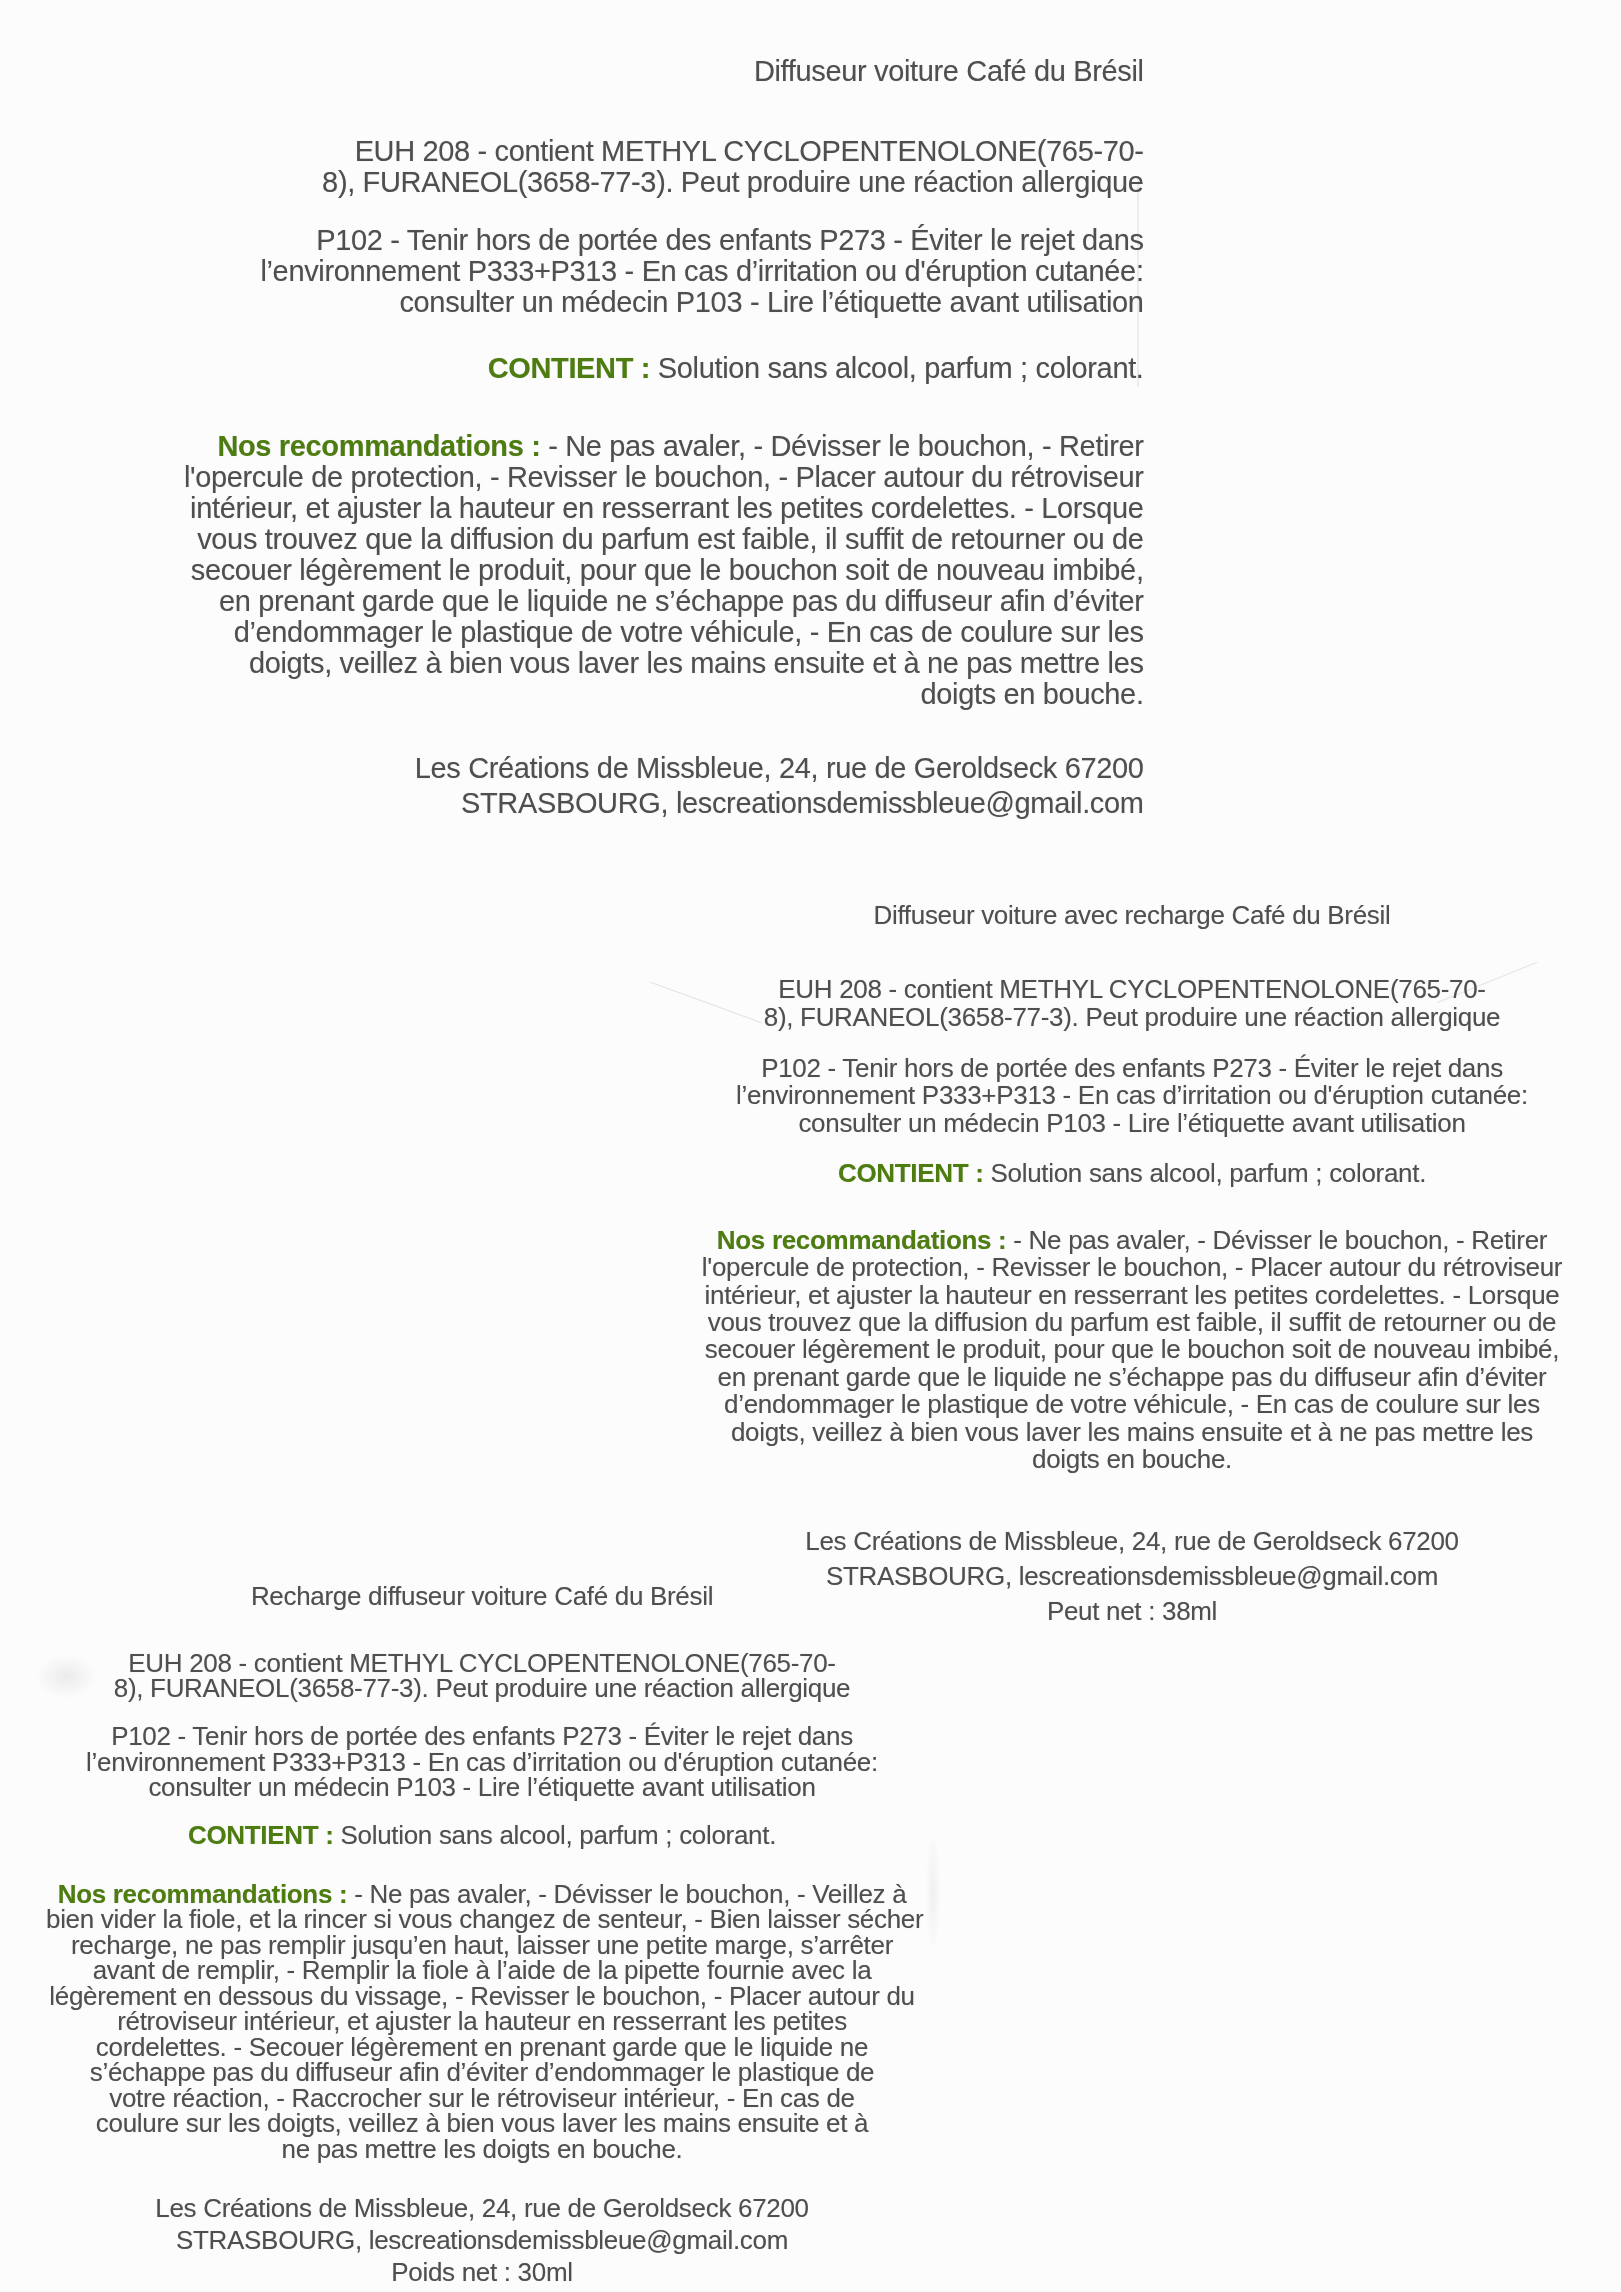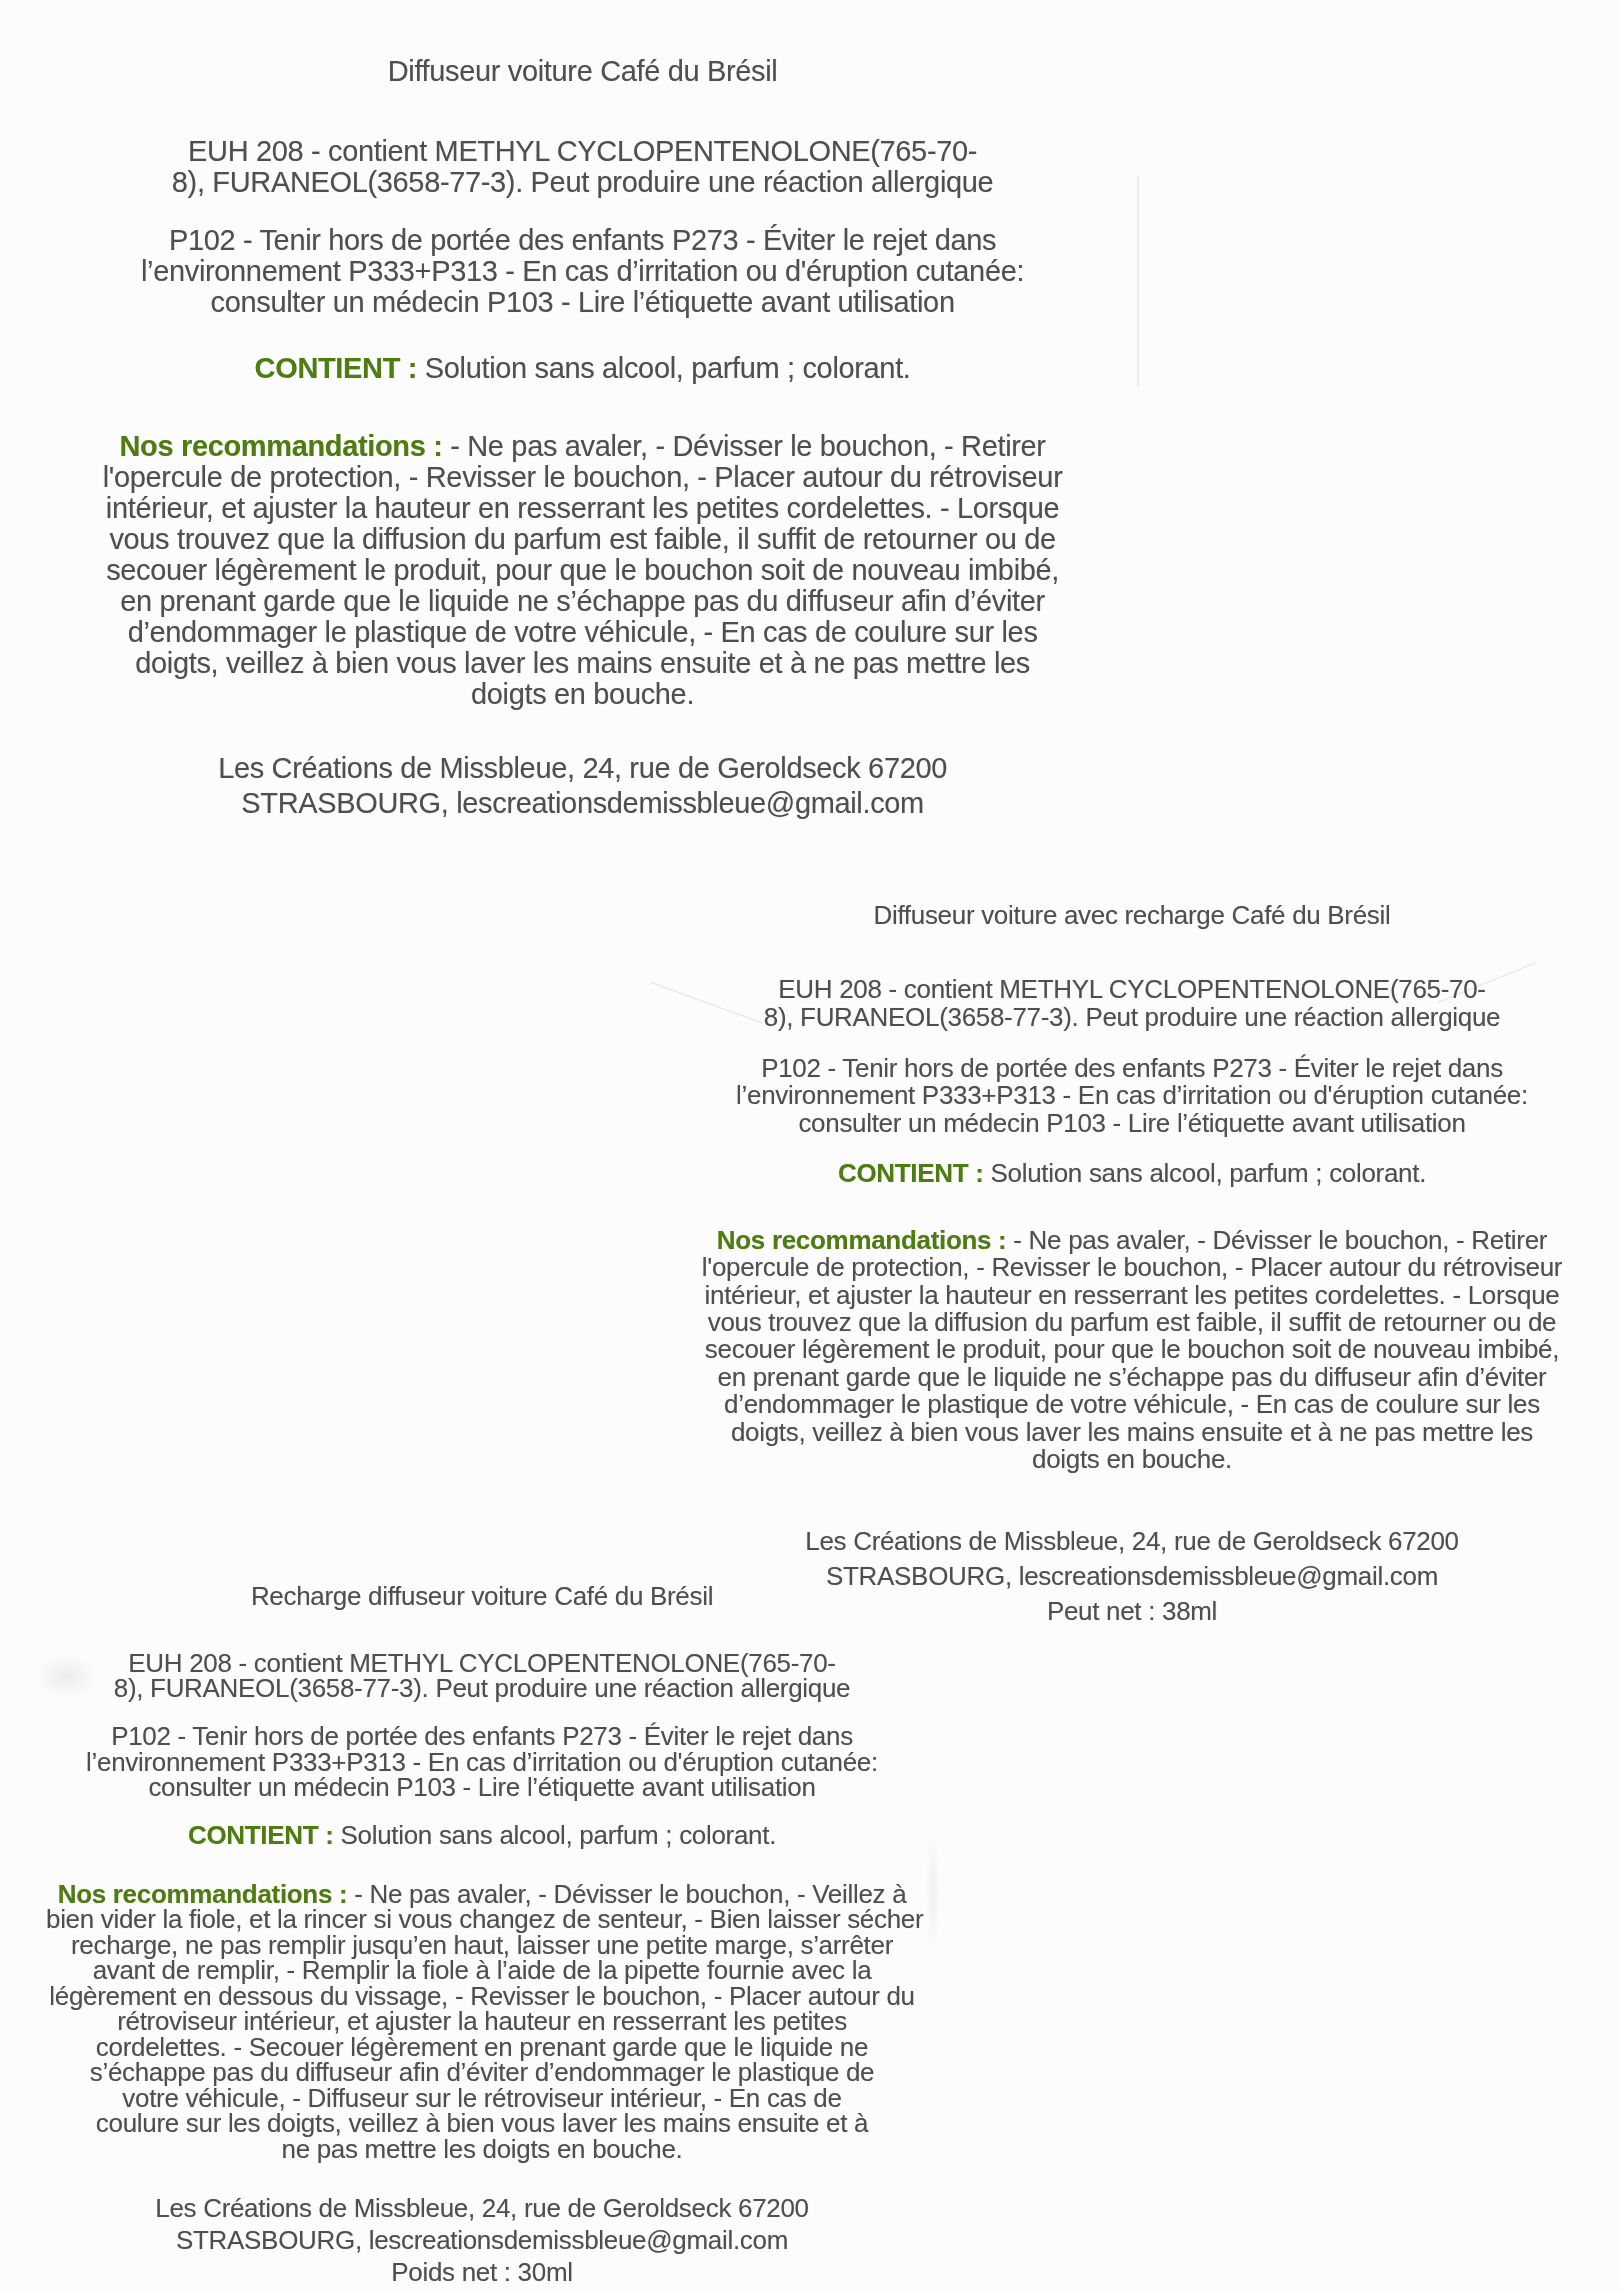--- a/index.html
+++ b/index.html
@@ -16,21 +16,21 @@
     position: absolute;
     text-align: center;
     letter-spacing: -0.012em;
     text-shadow: 0 0 0.8px rgba(95,95,95,0.38);
   }
   .label .para { margin: 0; }
   .label .line { white-space: nowrap; }
   strong { font-weight: bold; color: #4d7c0f; }
 
   
-  .label-a { left: 21.6px; top: 56px; width: 1122px; font-size: 29px; line-height: 31px; }
+  .label-a { left: 21.6px; top: 56px; width: 1122px; font-size: 29px; line-height: 31px; text-align: right; }
   .label-a .euh      { margin-top: 49px; }
   .label-a .p102     { margin-top: 26.5px; }
   .label-a .contient { margin-top: 35px; }
   .label-a .reco     { margin-top: 47px; }
   .label-a .address  { margin-top: 41px; line-height: 35px; }
 
   
   .label-b { left: 686px; top: 902px; width: 892px; font-size: 26px; line-height: 27.4px; }
   .label-b .euh      { margin-top: 47px; }
   .label-b .p102     { margin-top: 23.5px; }
@@ -153,21 +153,21 @@
   </div>
   <div class="para reco">
     <div class="line"><strong>Nos recommandations :</strong><span> - Ne pas avaler, - Dévisser le bouchon, - Veillez à</span></div>
     <div class="line">bien vider la fiole, et la rincer si vous changez de senteur, - Bien laisser sécher</div>
     <div class="line">recharge, ne pas remplir jusqu’en haut, laisser une petite marge, s’arrêter</div>
     <div class="line">avant de remplir, - Remplir la fiole à l’aide de la pipette fournie avec la</div>
     <div class="line">légèrement en dessous du vissage, - Revisser le bouchon, - Placer autour du</div>
     <div class="line">rétroviseur intérieur, et ajuster la hauteur en resserrant les petites</div>
     <div class="line">cordelettes. - Secouer légèrement en prenant garde que le liquide ne</div>
     <div class="line">s’échappe pas du diffuseur afin d’éviter d’endommager le plastique de</div>
-    <div class="line">votre véhicule, - Diffuseur sur le rétroviseur intérieur, - En cas de</div>
+    <div class="line">votre réaction, - Raccrocher sur le rétroviseur intérieur, - En cas de</div>
     <div class="line">coulure sur les doigts, veillez à bien vous laver les mains ensuite et à</div>
     <div class="line">ne pas mettre les doigts en bouche.</div>
   </div>
   <div class="para address">
     <div class="line">Les Créations de Missbleue, 24, rue de Geroldseck 67200</div>
     <div class="line">STRASBOURG, lescreationsdemissbleue@gmail.com</div>
     <div class="line">Poids net : 30ml</div>
   </div>
 </section>
 

